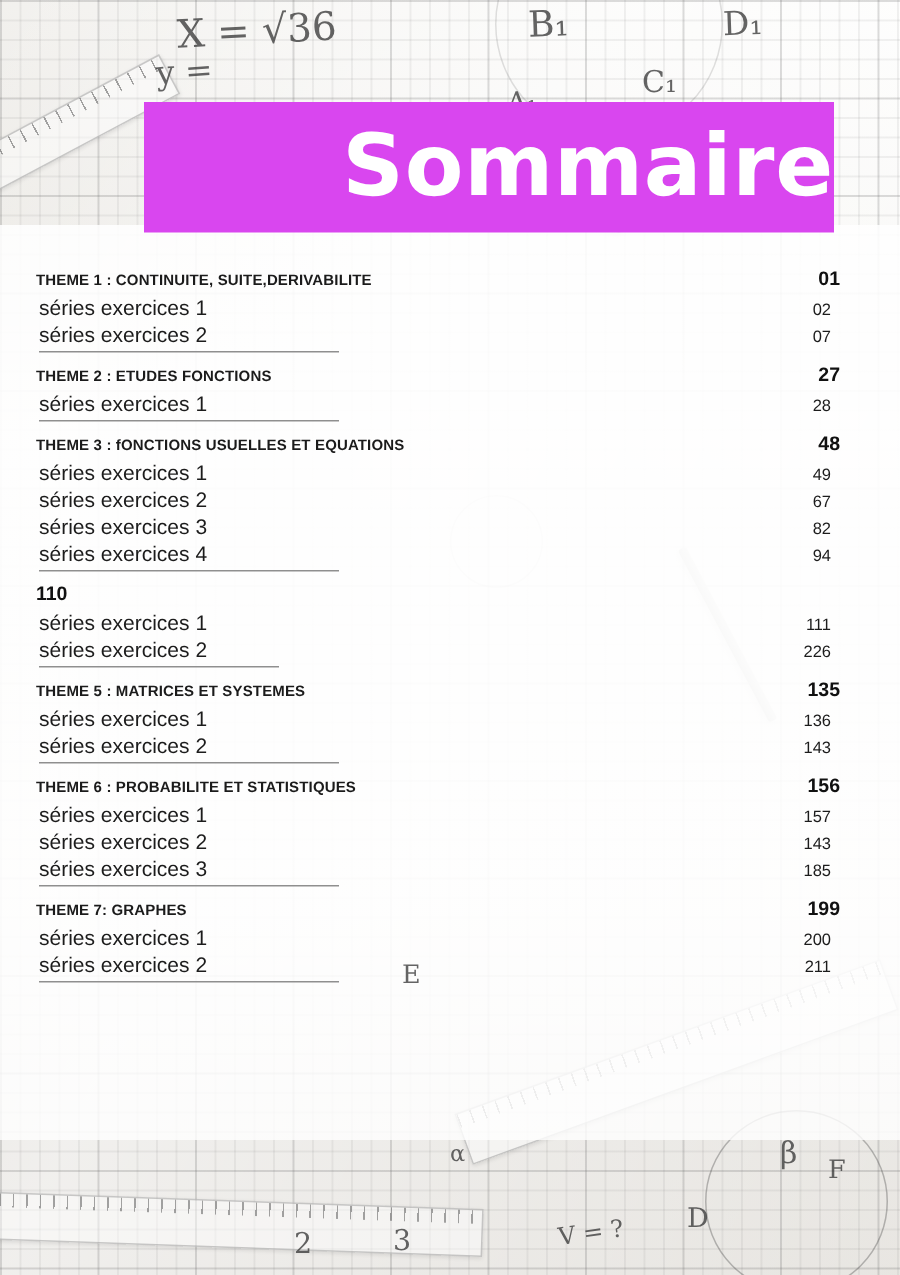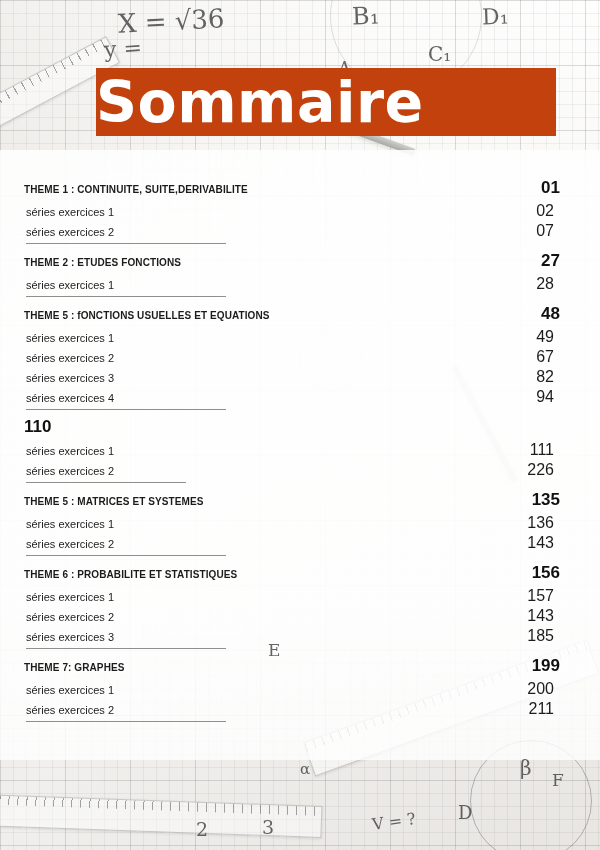--- a/index.html
+++ b/index.html
@@ -90,25 +90,25 @@
     border: 1px solid rgba(70,70,70,0.55);
     border-radius: 50%;
   }
 
   
   .banner {
     position: absolute;
     left: 96px;
     top: 68px;
     width: 460px;
-    height: 68px;
-    background: #c2410c;
+    height: 87px;
+    background: #d946ef;
     display: flex;
     align-items: center;
-    justify-content: flex-start;
+    justify-content: flex-end;
   }
   .banner-title {
     color: #ffffff;
     font-size: 57px;
     font-weight: bold;
     letter-spacing: 0.5px;
     line-height: 1;
     font-family: "DejaVu Sans", sans-serif;
   }
 
@@ -132,42 +132,42 @@
     padding: 0 4px 0 2px;
   }
   .theme-title {
     font-size: 10px;
     font-weight: bold;
     color: #1b1b1b;
     letter-spacing: 0.1px;
     text-transform: none;
   }
   .theme-page {
-    font-size: 17px;
+    font-size: 13px;
     font-weight: bold;
     color: #111111;
     padding-right: 14px;
   }
 
   .sub-list {
     margin-top: 3px;
   }
   .sub-row {
     display: flex;
     align-items: baseline;
     justify-content: space-between;
     padding: 1px 4px 1px 4px;
   }
   .sub-title {
-    font-size: 11px;
+    font-size: 14px;
     color: #1c1c1c;
     position: relative;
   }
   .sub-page {
-    font-size: 16px;
+    font-size: 11px;
     color: #1c1c1c;
     padding-right: 20px;
   }
 
   
   .rule {
     height: 1px;
     background: #8f8f8f;
     margin: 2px 0 0 4px;
     width: 225px;
@@ -248,21 +248,21 @@
         <div class="sub-list">
           <div class="sub-row">
             <div class="sub-title">séries exercices 1</div>
             <div class="sub-page">28</div>
           </div>
         </div>
         <div class="rule mid"></div>
       </div>
       <div class="theme-block">
         <div class="theme-row">
-          <div class="theme-title">THEME 5 : fONCTIONS USUELLES ET EQUATIONS</div>
+          <div class="theme-title">THEME 3 : fONCTIONS USUELLES ET EQUATIONS</div>
           <div class="theme-page">48</div>
         </div>
         <div class="sub-list">
           <div class="sub-row">
             <div class="sub-title">séries exercices 1</div>
             <div class="sub-page">49</div>
           </div>
           <div class="sub-row">
             <div class="sub-title">séries exercices 2</div>
             <div class="sub-page">67</div>

